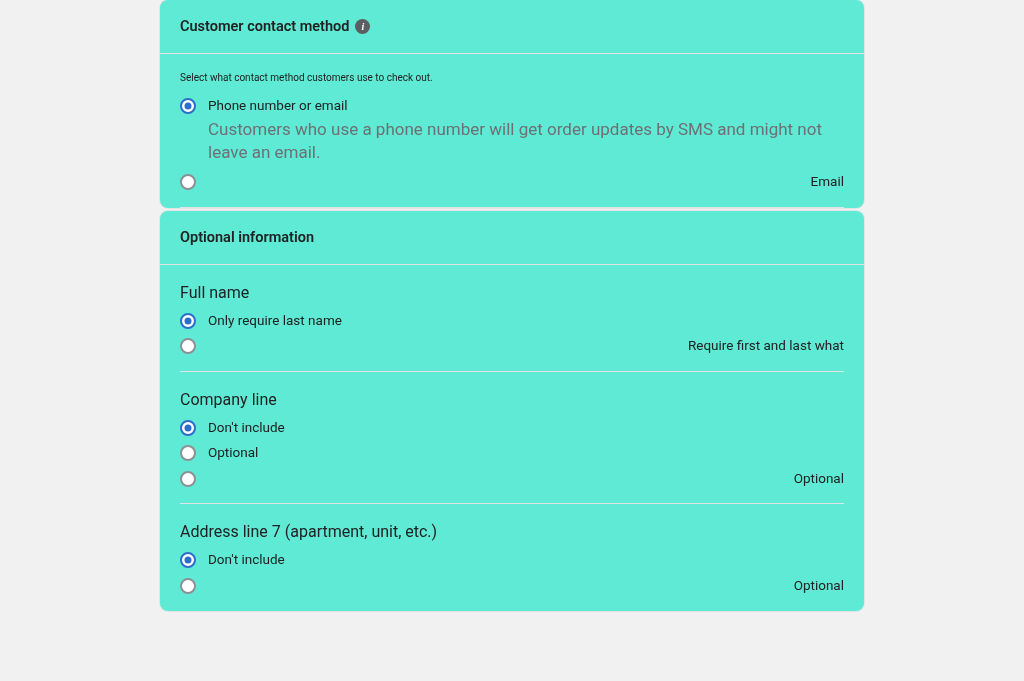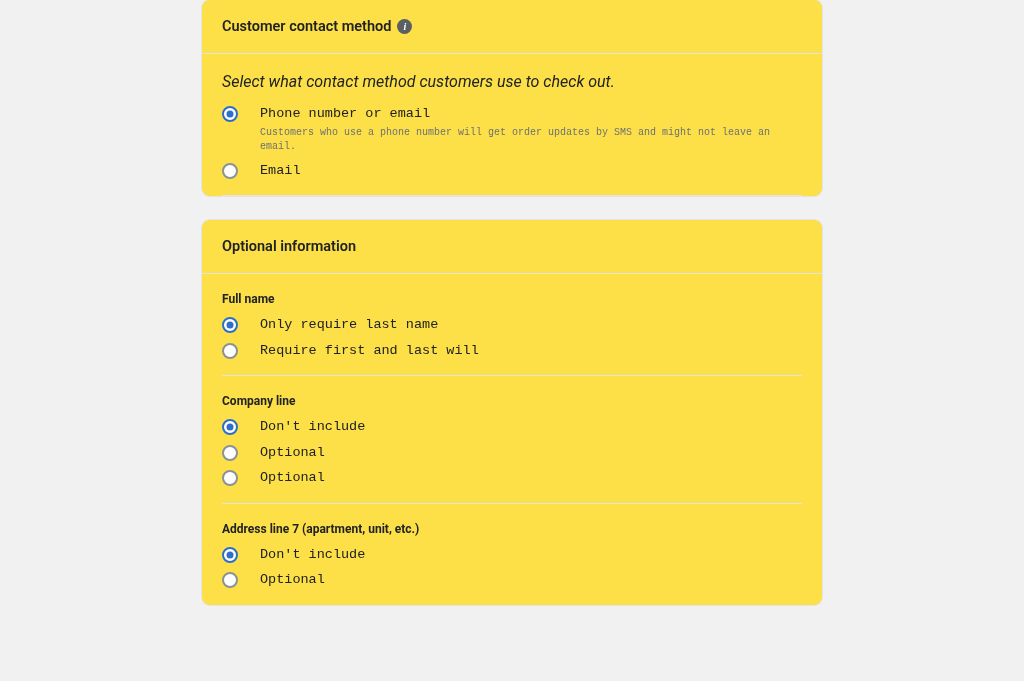--- a/index.html
+++ b/index.html
@@ -13,24 +13,24 @@
       padding: 0;
       color: #202223;
       font-size: 14px;
     }
     .page {
       width: 1024px;
       margin: 0 auto;
       padding: 0 0 20px 0;
     }
     .card {
-      background: #fde047;
+      background: #5eead4;
       border-radius: 8px;
-      margin: 0 auto 24px auto;
-      width: 620px;
+      margin: 0 auto 3px auto;
+      width: 704px;
       box-shadow: 0 0 0 1px rgba(0,0,0,0.05);
       overflow: hidden;
     }
     .card-header {
       padding: 18px 20px 18px 20px;
       border-bottom: 1px solid #e1e3e5;
       display: flex;
       align-items: center;
       gap: 6px;
     }
@@ -50,40 +50,38 @@
       color: #fff;
       font-size: 10px;
       font-weight: bold;
       font-style: italic;
       font-family: Georgia, serif;
     }
     .card-section {
       padding: 18px 20px 16px 20px;
     }
     .section-desc {
+      font-size: 10px;
+      color: #202223;
+      margin-bottom: 14px;
+    }
+    .field-label {
       font-size: 16px;
       color: #202223;
-      margin-bottom: 14px;
-      font-style: italic;
-    }
-    .field-label {
-      font-size: 12px;
-      color: #202223;
       margin-bottom: 10px;
-      font-weight: bold;
     }
     .option-row {
       display: flex;
       align-items: flex-start;
-      gap: 22px;
+      gap: 12px;
       margin-bottom: 8px;
-      font-family: Liberation Mono, monospace;
     }
     .option-row:last-child {
       margin-bottom: 0;
+      text-align: right;
     }
     .radio {
       position: relative;
       width: 16px;
       height: 16px;
       border: 2px solid #8c9196;
       border-radius: 50%;
       flex-shrink: 0;
       margin-top: 1px;
       background: #fff;
@@ -131,21 +129,21 @@
     }
     .option-content {
       flex: 1;
     }
     .option-label {
       font-size: 13.5px;
       color: #202223;
       line-height: 1.3;
     }
     .option-subtext {
-      font-size: 10px;
+      font-size: 17px;
       color: #6d7175;
       margin-top: 3px;
       line-height: 1.4;
     }
     .link {
       color: #2c6ecb;
       text-decoration: underline;
       cursor: pointer;
     }
     .divider {
@@ -200,21 +198,21 @@
       <div class="field-label">Full name</div>
       <div class="option-row">
         <div class="radio selected"></div>
         <div class="option-content">
             <div class="option-label">Only require last name</div>
           </div>
       </div>
       <div class="option-row">
         <div class="radio"></div>
         <div class="option-content">
-            <div class="option-label">Require first and last will</div>
+            <div class="option-label">Require first and last what</div>
           </div>
       </div>
     </div>
 
     <hr class="divider">
 
     <div class="card-section field-group">
       <div class="field-label">Company line</div>
       <div class="option-row">
         <div class="radio selected"></div>

